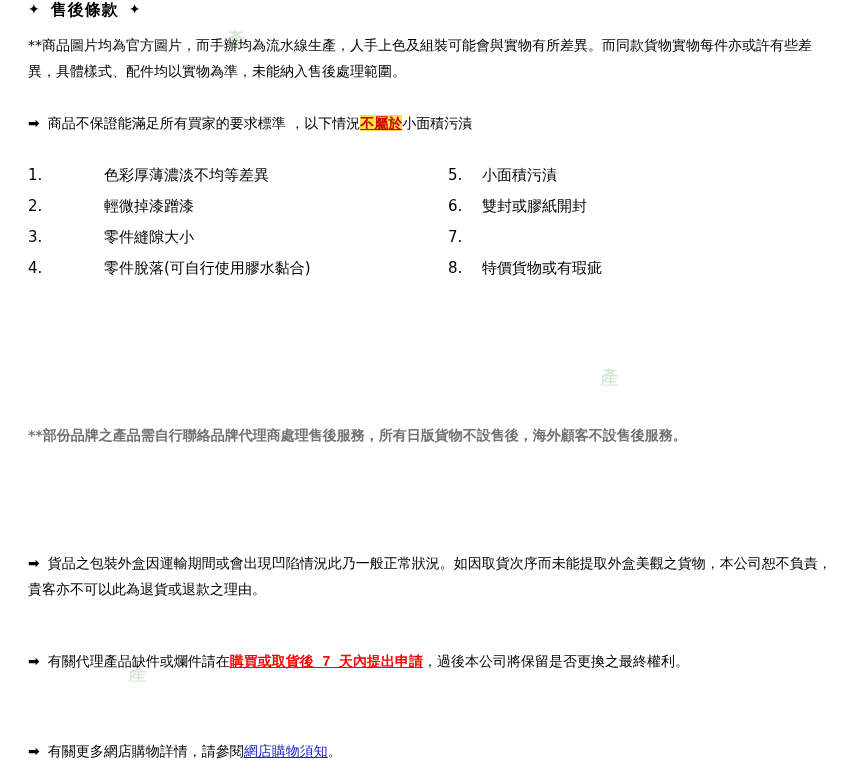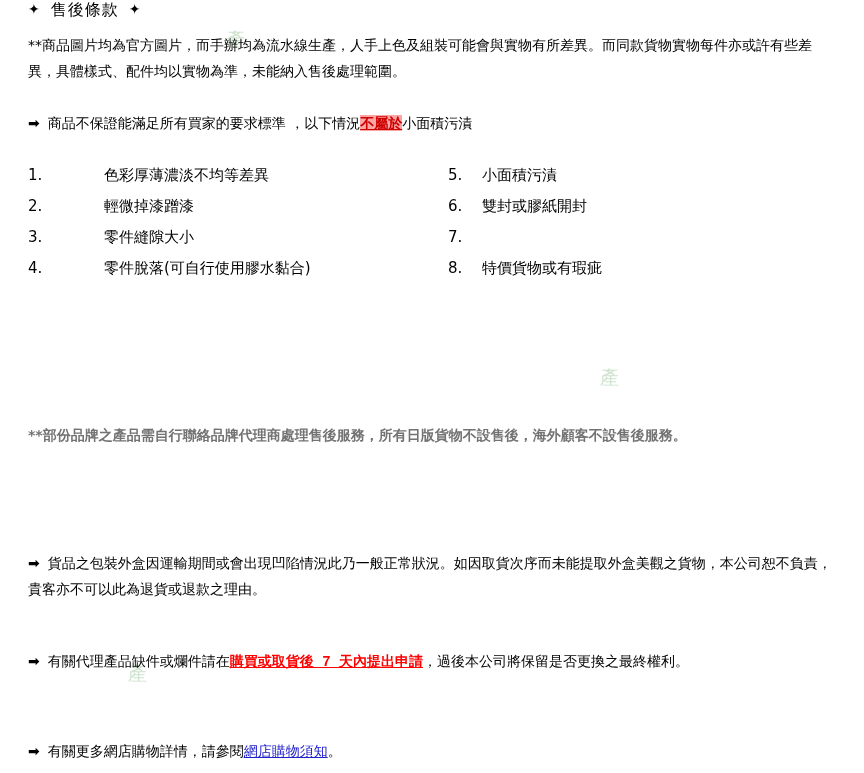--- a/index.html
+++ b/index.html
@@ -22,21 +22,21 @@
     height: 773px;
     padding: 0;
     box-sizing: border-box;
   }
 
   .title-row {
     position: absolute;
     left: 28px;
     top: 2px;
     font-size: 16px;
-    font-weight: normal;
+    font-weight: bold;
     letter-spacing: 1px;
     white-space: nowrap;
   }
   .title-row .diamond {
     font-size: 14px;
     vertical-align: 1px;
   }
   .title-text {
     margin: 0 10px;
   }
@@ -59,21 +59,21 @@
     margin-right: 8px;
   }
 
   .blk-notcover {
     left: 28px;
     top: 110px;
     width: 810px;
     white-space: nowrap;
   }
   .hl {
-    background: #fca5a5;
+    background: #fde047;
     color: #cc0000;
     text-decoration: underline;
     font-weight: bold;
     text-align: center;
   }
 
   .list-wrap {
     position: absolute;
     left: 28px;
     top: 168px;

